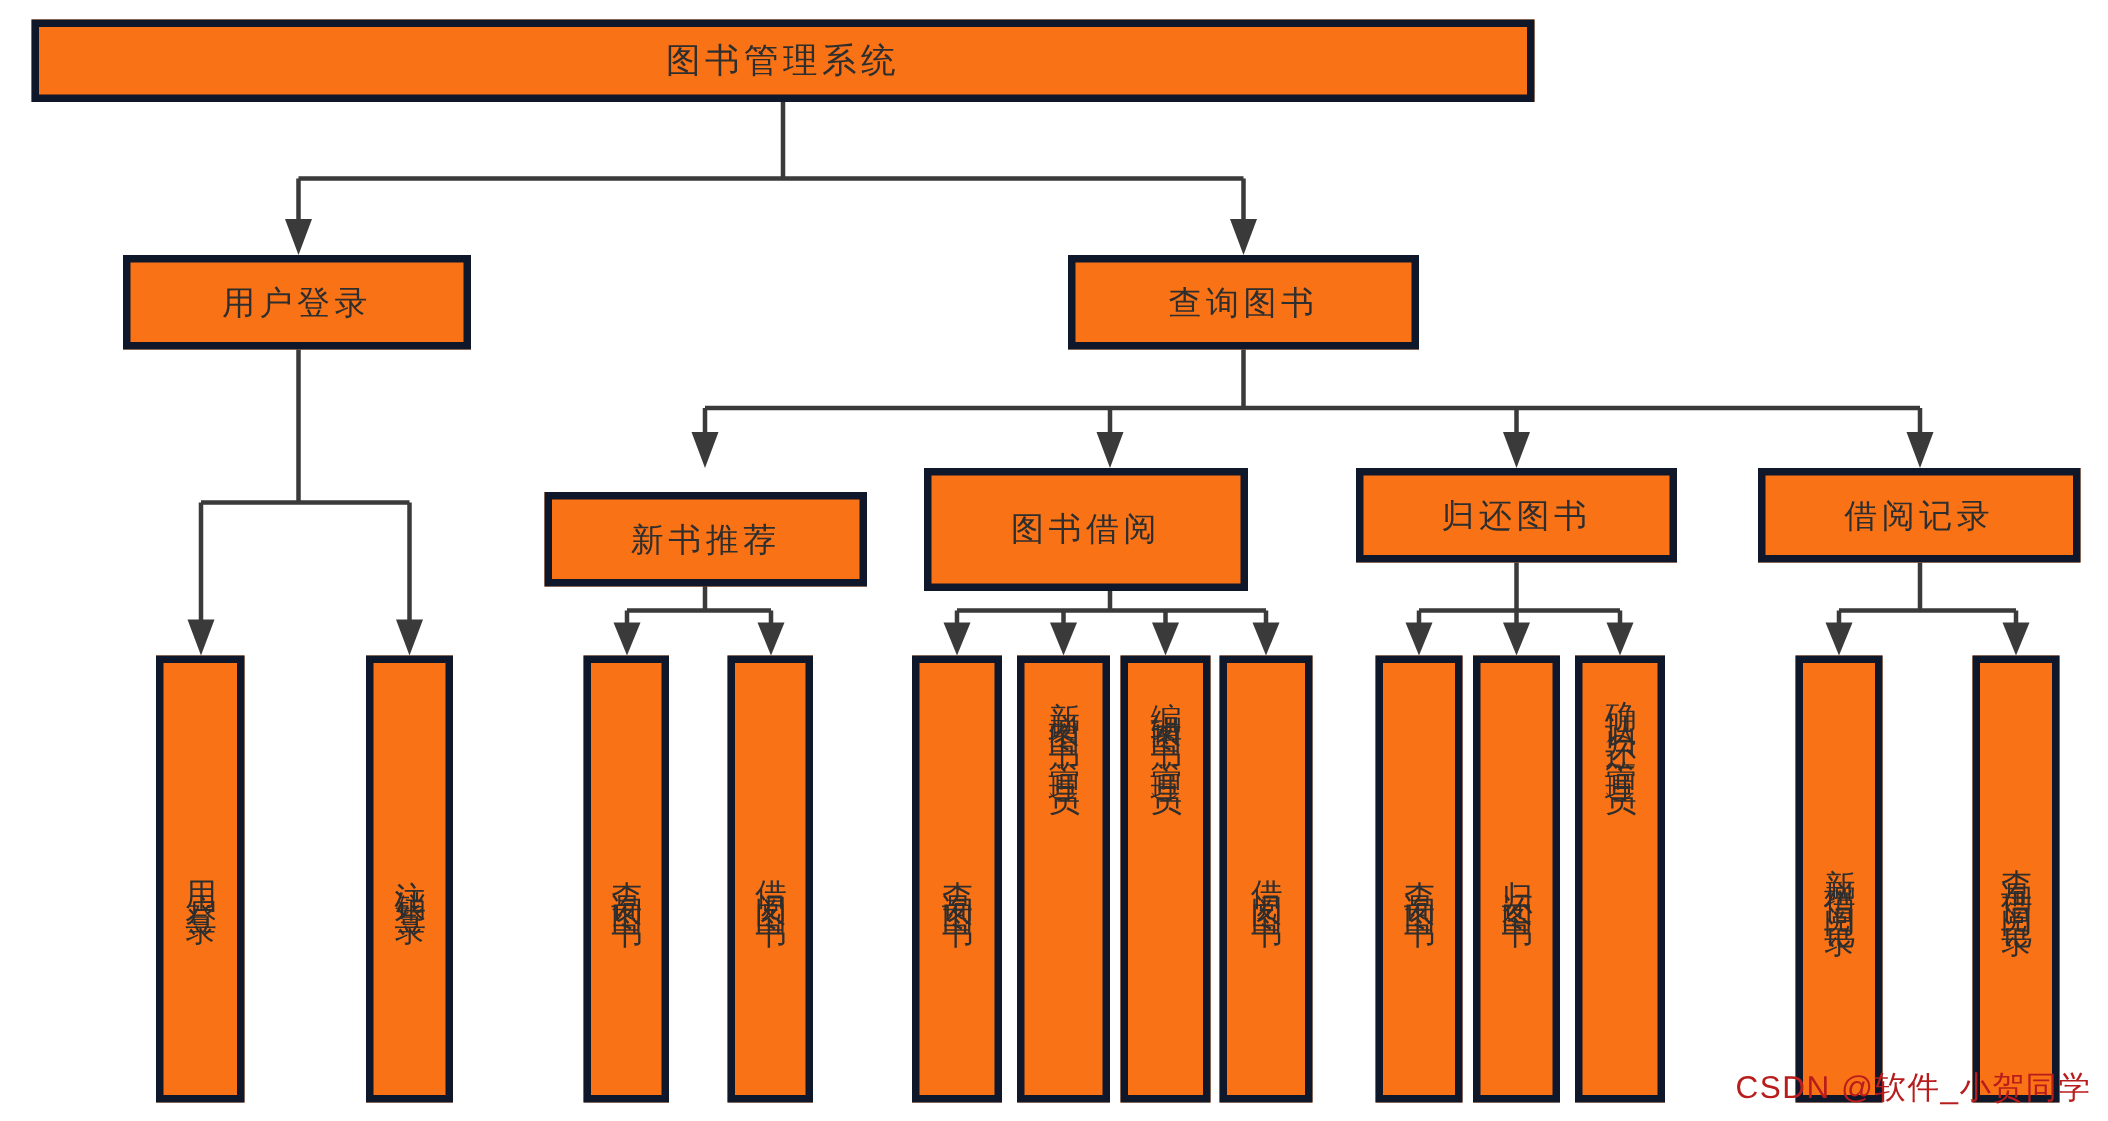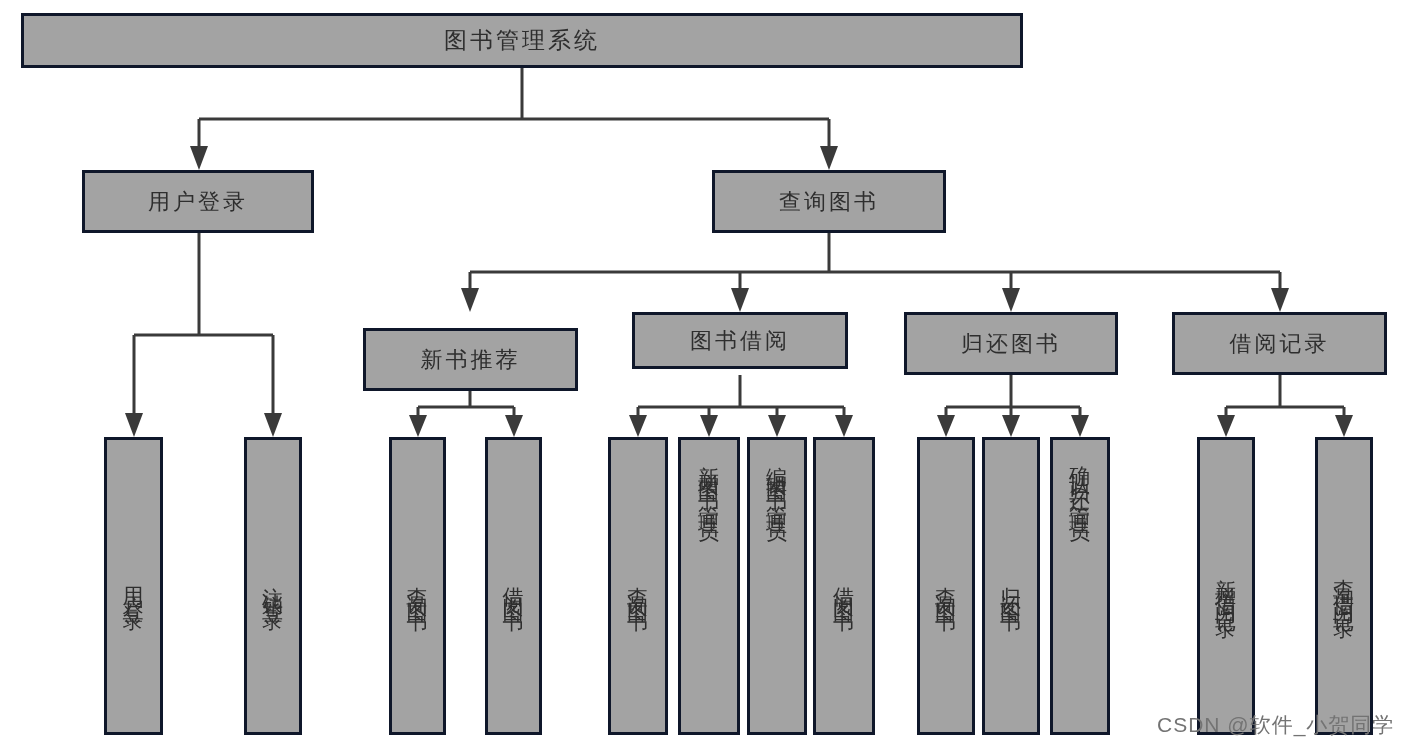--- a/index.html
+++ b/index.html
@@ -7,22 +7,22 @@
     position:relative;
     width:1405px;height:747px;
     background:#ffffff;
     font-family:"Liberation Sans","DejaVu Sans",sans-serif;
     overflow:hidden;
   }
   .wires{position:absolute;left:0;top:0;z-index:1;}
   .node{
     position:absolute;
     box-sizing:border-box;
-    border:3px solid #0f172a;
-    background:#a3a3a3;
+    border:5px solid #0f172a;
+    background:#f97316;
     z-index:2;
     display:flex;
     align-items:center;
     justify-content:center;
     color:#2e2e2e;
   }
   .hbox{font-size:22px;letter-spacing:3px;white-space:nowrap;}
   .hbox.root{font-size:23px;}
   .vbox span{
     writing-mode:vertical-rl;
@@ -31,21 +31,21 @@
     letter-spacing:8px;
     line-height:1;
     white-space:nowrap;
   }
   .vbox.top{align-items:flex-start;padding-top:9px;}
   .watermark{
     position:absolute;
     z-index:5;
     left:1157px;top:711px;
     font-size:21px;
-    color:#737373;
+    color:#b91c1c;
     letter-spacing:1px;
     white-space:nowrap;
   }
 </style>
 </head>
 <body>
 
 <div class="stage">
 
   <svg class="wires" width="1405" height="747" viewBox="0 0 1405 747" aria-hidden="true">
@@ -87,21 +87,21 @@
       <polygon points="1335,415 1353,415 1344,437"></polygon>
     </g>
   </svg>
 
   <div class="node hbox root" style="left:21px;top:13px;width:1002px;height:55px;">图书管理系统</div>
 
   <div class="node hbox" style="left:82px;top:170px;width:232px;height:63px;">用户登录</div>
   <div class="node hbox" style="left:712px;top:170px;width:234px;height:63px;">查询图书</div>
 
   <div class="node hbox" style="left:363px;top:328px;width:215px;height:63px;">新书推荐</div>
-  <div class="node hbox" style="left:632px;top:312px;width:216px;height:57px;">图书借阅</div>
+  <div class="node hbox" style="left:616px;top:312px;width:216px;height:82px;">图书借阅</div>
   <div class="node hbox" style="left:904px;top:312px;width:214px;height:63px;">归还图书</div>
   <div class="node hbox" style="left:1172px;top:312px;width:215px;height:63px;">借阅记录</div>
 
   <div class="node vbox" style="left:104px;top:437px;width:59px;height:298px;">
     <span>用户登录</span>
   </div>
   <div class="node vbox" style="left:244px;top:437px;width:58px;height:298px;">
     <span>注销登录</span>
   </div>
 

